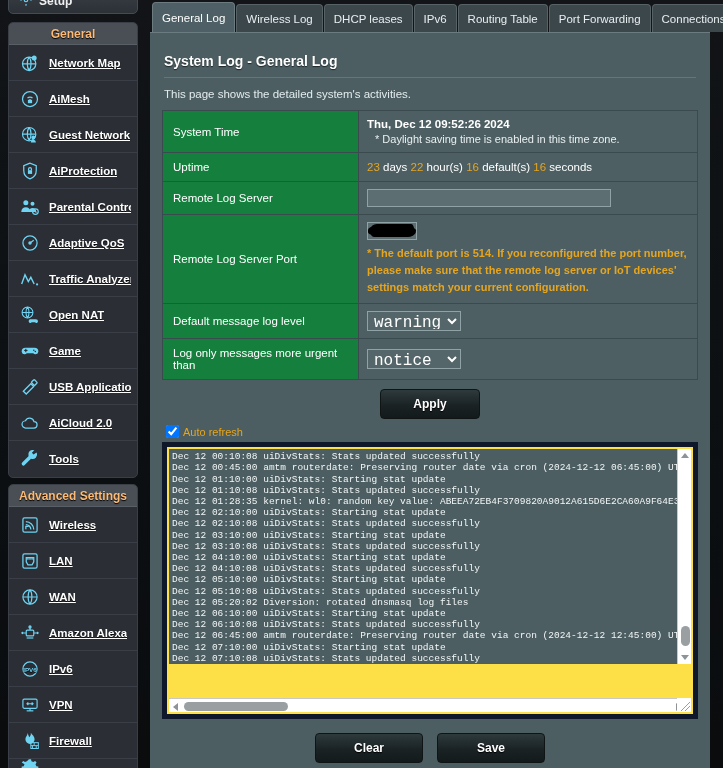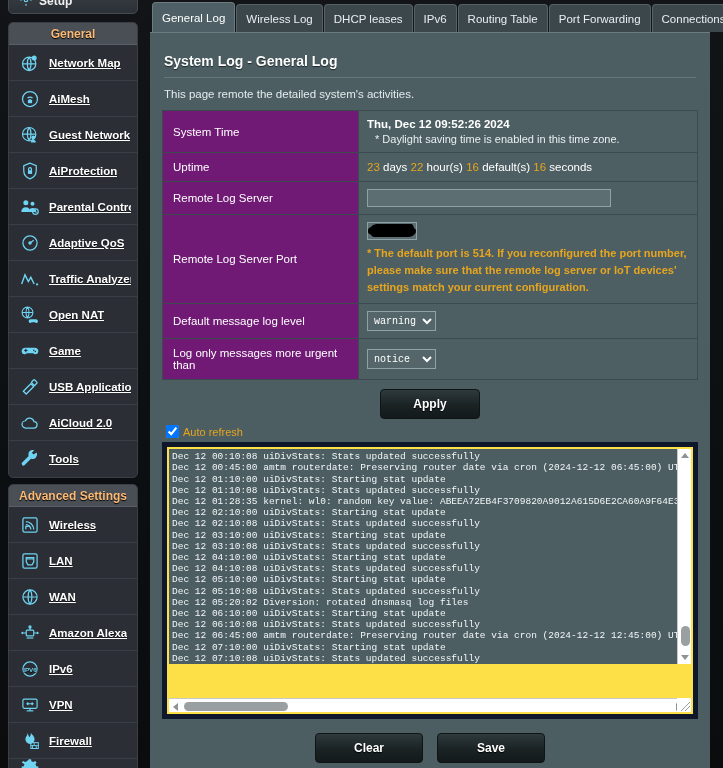--- a/index.html
+++ b/index.html
@@ -120,21 +120,21 @@
     width: 100%; border-collapse: collapse;
     border: 1px solid #3b4a4e;
   }
   table.formtbl td {
     border: 1px solid #3b4a4e;
     font-size: 11.5px;
     vertical-align: middle;
   }
   td.lcell {
     width: 196px;
-    background: #701a75;
+    background: #15803d;
     color: #ffffff;
     padding: 8px 0 8px 10px;
   }
   td.vcell {
     background: #4d5f63;
     color: #ffffff;
     padding: 7px 8px 7px 8px;
   }
   .v-strong { font-weight: bold; color: #ffffff; font-size: 11.5px; }
   .v-note { color: #e8eff0; font-size: 11px; padding-left: 8px; margin-top: 3px; }
@@ -165,21 +165,21 @@
     content:""; position:absolute; left:-2px; top:3px;
     width:48px; height:8px; background:#000;
     border-radius: 5px 8px 4px 7px / 4px 4px 5px 3px;
   }
 
   select.sel {
     background: #546669;
     color: #ffffff;
     border: 1px solid #8fa2a6;
     font-family: "Liberation Mono", monospace;
-    font-size: 10px;
+    font-size: 16px;
     height: 20px;
     padding: 1px 2px;
   }
 
   .apply-row { text-align: center; padding: 9px 0 4px 0; }
   .btn {
     background: linear-gradient(180deg,#2e3a3c 0%,#1a2224 55%,#141a1c 100%);
     border: 1px solid #0f1415;
     border-radius: 4px;
     color: #ffffff;
@@ -508,21 +508,21 @@
     <div class="tab">Routing Table</div>
     <div class="tab">Port Forwarding</div>
     <div class="tab">Connections</div>
   </div>
 
   <div id="panel">
    <div class="panel-inner">
 
     <div class="page-title">System Log - General Log</div>
     <div class="rule"></div>
-    <div class="page-desc">This page remote the detailed system's activities.</div>
+    <div class="page-desc">This page shows the detailed system's activities.</div>
 
     <table class="formtbl">
       <tbody>
             <tr>
         <td class="lcell">System Time</td>
         <td class="vcell">
           <div class="v-strong">Thu, Dec 12 09:52:26 2024</div>
           <div class="v-note">* Daylight saving time is enabled in this time zone.</div>
         </td>
       </tr>

